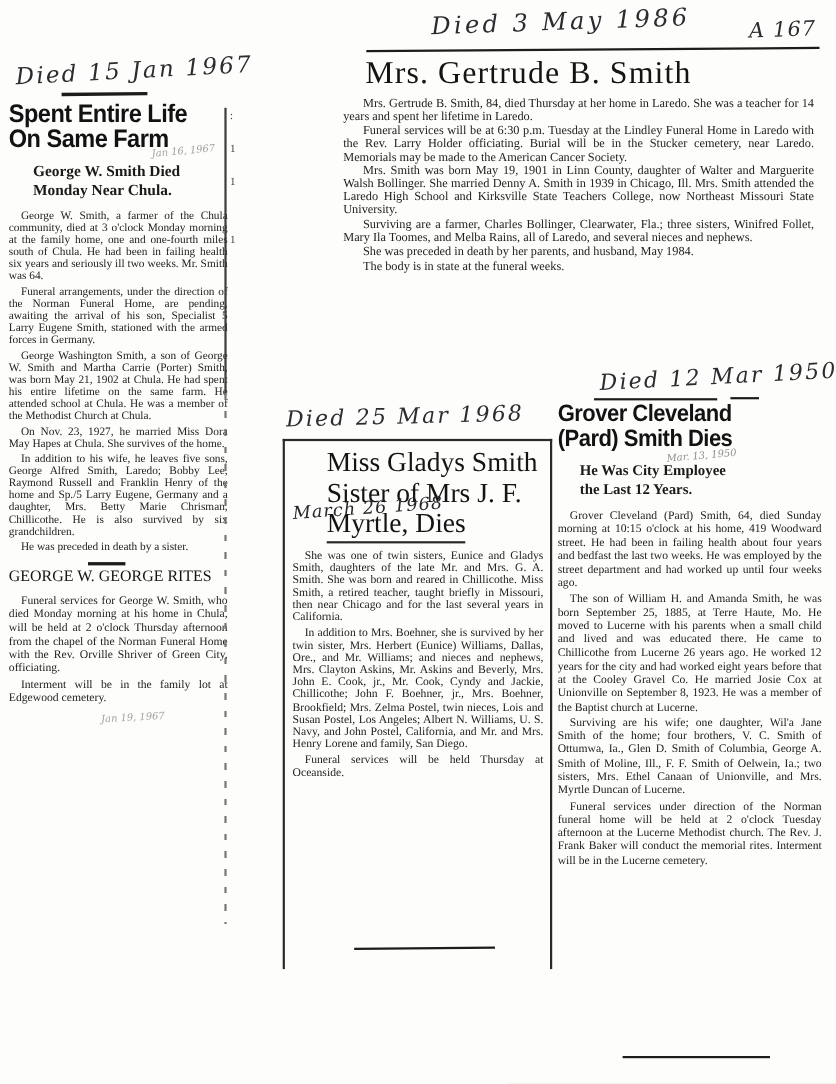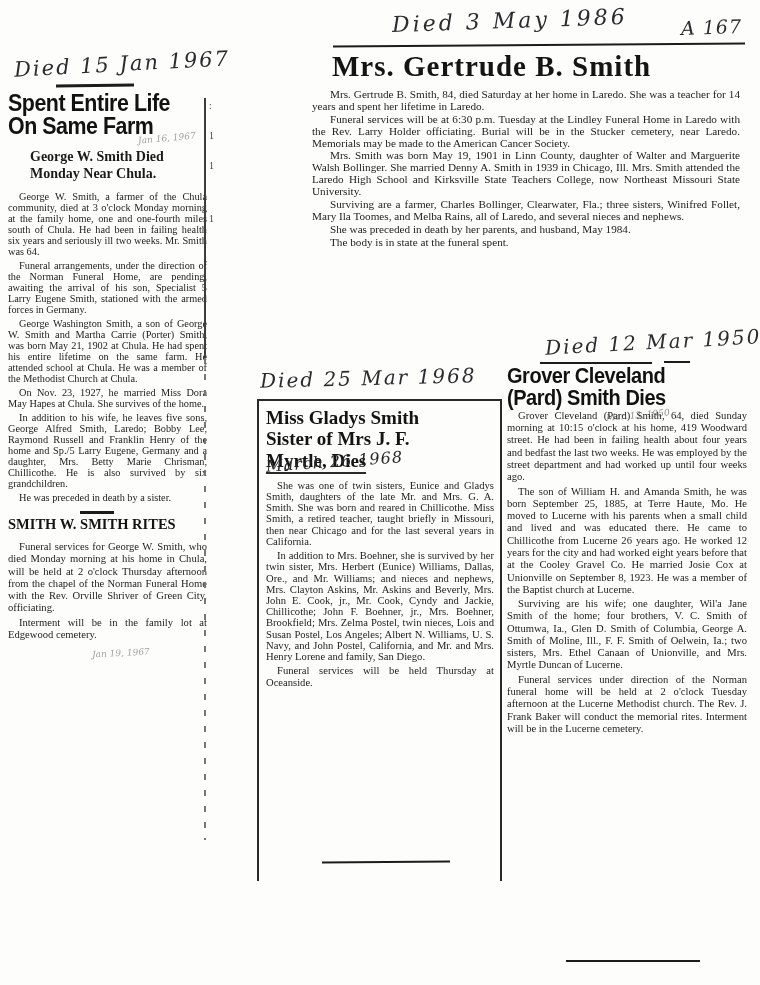--- a/index.html
+++ b/index.html
@@ -26,21 +26,21 @@
   .small-body p{font-size:10.3px;line-height:1.07;}
   .mid-body p{font-size:11.2px;line-height:1.06;margin-bottom:1px;text-indent:18px;}
   .gladys-body p{font-size:10.6px;line-height:1.06;}
   .grover-body p{font-size:10.6px;line-height:1.16;margin-bottom:2px;}
 
   
   .cond-head{
     font-family:"Liberation Sans", sans-serif;font-weight:bold;color:#121212;
     transform:scaleX(.93);transform-origin:left top;letter-spacing:-.5px;line-height:1.02;
   }
-  .serif-head{font-family:"Liberation Serif", serif;font-weight:bold;color:#141414;}
+  .serif-head{font-family:"Liberation Serif", serif;font-weight:normal;color:#141414;}
 
   .subhead{
     font-family:"Liberation Serif", serif;font-weight:bold;color:#1a1a1a;
     line-height:1.25;
   }
 
   
   .torn-line{position:absolute;width:2px;background:#3d3d3d;}
   .torn-line-dashes{
     position:absolute;width:2px;
@@ -88,49 +88,49 @@
     </div>
     <p>George W. Smith, a farmer of the Chula community, died at 3 o'clock Monday morning at the family home, one and one-fourth miles south of Chula. He had been in failing health six years and seriously ill two weeks. Mr. Smith was 64.</p>
     <p>Funeral arrangements, under the direction of the Norman Funeral Home, are pending, awaiting the arrival of his son, Specialist 5 Larry Eugene Smith, stationed with the armed forces in Germany.</p>
     <p>George Washington Smith, a son of George W. Smith and Martha Carrie (Porter) Smith, was born May 21, 1902 at Chula. He had spent his entire lifetime on the same farm. He attended school at Chula. He was a member of the Methodist Church at Chula.</p>
     <p>On Nov. 23, 1927, he married Miss Dora May Hapes at Chula. She survives of the home.</p>
     <p>In addition to his wife, he leaves five sons, George Alfred Smith, Laredo; Bobby Lee, Raymond Russell and Franklin Henry of the home and Sp./5 Larry Eugene, Germany and a daughter, Mrs. Betty Marie Chrisman, Chillicothe. He is also survived by six grandchildren.</p>
     <p>He was preceded in death by a sister.</p>
 
     <div class="rule" style="position:static;width:34px;height:3px;margin:8px 0 2px 72px;"></div>
     <div class="serif-head" style="font-size:14.5px;line-height:1.15;margin-bottom:8px;">
-      <div>SMITH W. SMITH RITES</div>
+      <div>GEORGE W. GEORGE RITES</div>
     </div>
     <div class="grover-body">
       <p>Funeral services for George W. Smith, who died Monday morning at his home in Chula, will be held at 2 o'clock Thursday afternoon from the chapel of the Norman Funeral Home with the Rev. Orville Shriver of Green City, officiating.</p>
       <p>Interment will be in the family lot at Edgewood cemetery.</p>
     </div>
   </div>
 
   <div class="torn-line" style="left:204px;top:98px;height:260px;"></div>
   <div class="torn-line-dashes" style="left:204px;top:358px;height:482px;"></div>
   <span class="edge-mark" style="left:209px;top:100px;">:</span>
   <span class="edge-mark" style="left:209px;top:130px;">1</span>
   <span class="edge-mark" style="left:209px;top:160px;">1</span>
   <span class="edge-mark" style="left:209px;top:213px;">1</span>
 
   <div class="rule" style="left:333px;top:44px;width:412px;height:2px;transform:rotate(-.4deg);"></div>
 
   <div class="clip news mid-body" style="left:312px;top:50px;width:428px;">
     <div class="serif-head" style="font-size:29px;letter-spacing:1px;margin:0 0 6px 20px;">Mrs. Gertrude B. Smith</div>
-    <p>Mrs. Gertrude B. Smith, 84, died Saturday at her home in Laredo. She was a teacher for 14 years and spent her lifetime in Laredo.</p>
+    <p>Mrs. Gertrude B. Smith, 84, died Thursday at her home in Laredo. She was a teacher for 14 years and spent her lifetime in Laredo.</p>
     <p>Funeral services will be at 6:30 p.m. Tuesday at the Lindley Funeral Home in Laredo with the Rev. Larry Holder officiating. Burial will be in the Stucker cemetery, near Laredo. Memorials may be made to the American Cancer Society.</p>
     <p>Mrs. Smith was born May 19, 1901 in Linn County, daughter of Walter and Marguerite Walsh Bollinger. She married Denny A. Smith in 1939 in Chicago, Ill. Mrs. Smith attended the Laredo High School and Kirksville State Teachers College, now Northeast Missouri State University.</p>
     <p>Surviving are a farmer, Charles Bollinger, Clearwater, Fla.; three sisters, Winifred Follet, Mary Ila Toomes, and Melba Rains, all of Laredo, and several nieces and nephews.</p>
     <p>She was preceded in death by her parents, and husband, May 1984.</p>
-    <p>The body is in state at the funeral spent.</p>
+    <p>The body is in state at the funeral weeks.</p>
   </div>
 
   <div class="clip news gladys-body gladys-box" style="left:257px;top:399px;width:228px;padding:6px 6px 4px 7px;min-height:470px;">
-    <div class="serif-head" style="font-size:19px;line-height:1.12;">
+    <div class="serif-head" style="font-size:25px;line-height:1.12;margin-left:31px;">
       <div>Miss Gladys Smith</div>
       <div>Sister of Mrs J. F.</div>
       <div style="display:inline-block;border-bottom:2px solid #2a2a2a;padding-bottom:1px;">Myrtle, Dies</div>
     </div>
     <div style="height:6px;"></div>
     <p>She was one of twin sisters, Eunice and Gladys Smith, daughters of the late Mr. and Mrs. G. A. Smith. She was born and reared in Chillicothe. Miss Smith, a retired teacher, taught briefly in Missouri, then near Chicago and for the last several years in California.</p>
     <p>In addition to Mrs. Boehner, she is survived by her twin sister, Mrs. Herbert (Eunice) Williams, Dallas, Ore., and Mr. Williams; and nieces and nephews, Mrs. Clayton Askins, Mr. Askins and Beverly, Mrs. John E. Cook, jr., Mr. Cook, Cyndy and Jackie, Chillicothe; John F. Boehner, jr., Mrs. Boehner, Brookfield; Mrs. Zelma Postel, twin nieces, Lois and Susan Postel, Los Angeles; Albert N. Williams, U. S. Navy, and John Postel, California, and Mr. and Mrs. Henry Lorene and family, San Diego.</p>
     <p>Funeral services will be held Thursday at Oceanside.</p>
   </div>
 
@@ -139,20 +139,24 @@
   <div class="rule" style="left:322px;top:861px;width:128px;height:2px;transform:rotate(-.5deg);"></div>
 
   <div class="rule" style="left:540px;top:362px;width:112px;height:2px;"></div>
   <div class="rule" style="left:664px;top:361px;width:26px;height:2px;"></div>
 
   <div class="clip news grover-body" style="left:507px;top:366px;width:240px;">
     <div class="cond-head" style="font-size:21.5px;">
       <div>Grover Cleveland</div>
       <div>(Pard) Smith Dies</div>
     </div>
+    <div class="subhead" style="font-size:13.5px;margin:10px 0 10px 20px;">
+      <div>He Was City Employee</div>
+      <div>the Last 12 Years.</div>
+    </div>
     <p>Grover Cleveland (Pard) Smith, 64, died Sunday morning at 10:15 o'clock at his home, 419 Woodward street. He had been in failing health about four years and bedfast the last two weeks. He was employed by the street department and had worked up until four weeks ago.</p>
     <p>The son of William H. and Amanda Smith, he was born September 25, 1885, at Terre Haute, Mo. He moved to Lucerne with his parents when a small child and lived and was educated there. He came to Chillicothe from Lucerne 26 years ago. He worked 12 years for the city and had worked eight years before that at the Cooley Gravel Co. He married Josie Cox at Unionville on September 8, 1923. He was a member of the Baptist church at Lucerne.</p>
     <p>Surviving are his wife; one daughter, Wil'a Jane Smith of the home; four brothers, V. C. Smith of Ottumwa, Ia., Glen D. Smith of Columbia, George A. Smith of Moline, Ill., F. F. Smith of Oelwein, Ia.; two sisters, Mrs. Ethel Canaan of Unionville, and Mrs. Myrtle Duncan of Lucerne.</p>
     <p>Funeral services under direction of the Norman funeral home will be held at 2 o'clock Tuesday afternoon at the Lucerne Methodist church. The Rev. J. Frank Baker will conduct the memorial rites. Interment will be in the Lucerne cemetery.</p>
   </div>
 
   <div class="rule" style="left:566px;top:960px;width:134px;height:2px;"></div>
 
 </div>
 

